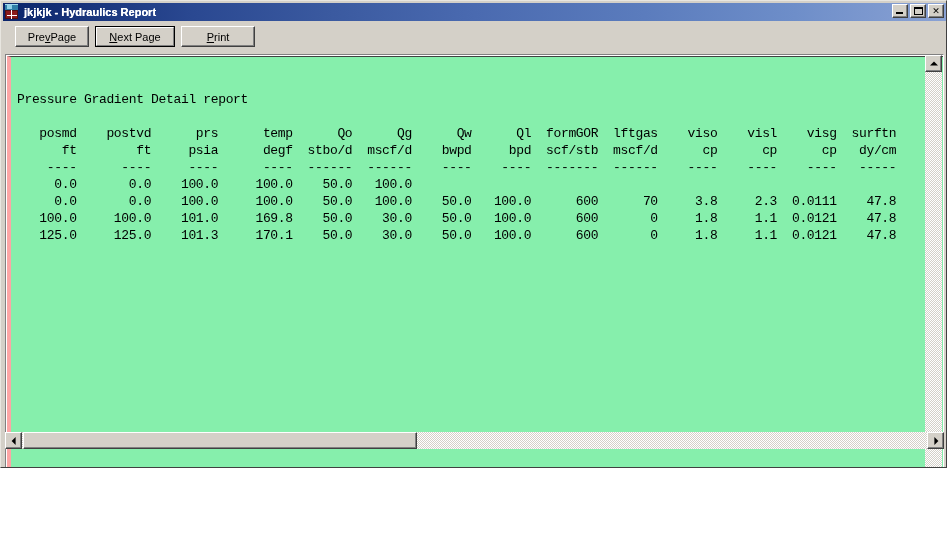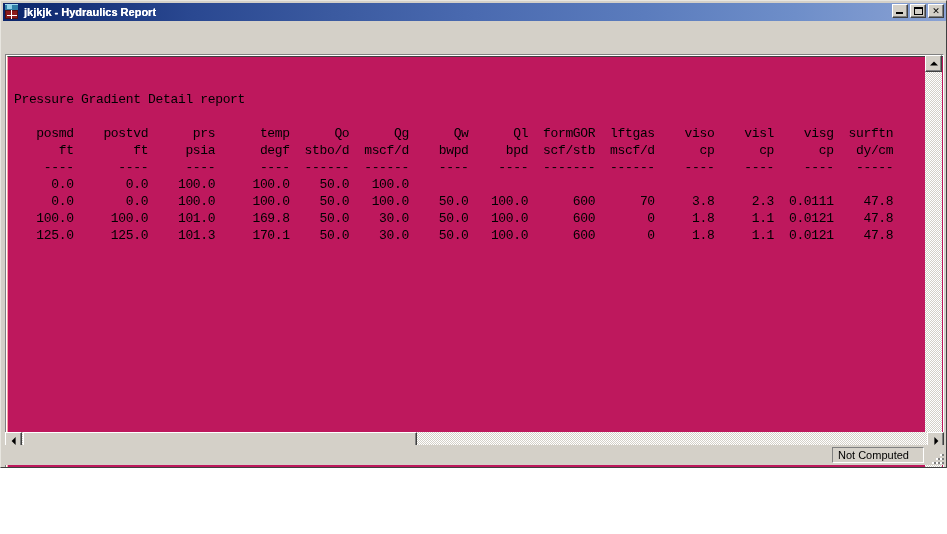--- a/index.html
+++ b/index.html
@@ -213,23 +213,23 @@
     border-top: 1px solid #808080;
     border-left: 1px solid #808080;
     border-right: 1px solid #ffffff;
     border-bottom: 1px solid #ffffff;
     overflow: hidden;
   }
   .client-inner {
     position: absolute;
     left: 1px; top: 1px;
     right: 0; bottom: 0;
-    background: #be185d;
+    background: #86efac;
     border-top: 1px solid #404040;
-    border-left: 1px solid #fca5a5;
+    border-left: 4px solid #fca5a5;
     box-sizing: border-box;
     overflow: hidden;
   }
   .report {
     position: absolute;
     left: 6px;
     top: 21px;
     font-family: "Liberation Mono", "DejaVu Sans Mono", monospace;
     font-size: 13px;
     line-height: 17px;
@@ -420,20 +420,40 @@
       </div>
       <div class="tbtn">
         <span class="max-box"></span>
       </div>
       <div class="tbtn">
         <span class="glyph">✕</span>
       </div>
     </div>
   </div>
 
+  <div class="toolbar">
+    <div class="tb-button" id="btn-prev">
+      <span class="inner-bevel"></span>
+      <span>Pre</span>
+        <span class="accel">v</span>
+        <span> Page</span>
+    </div>
+    <div class="tb-button default" id="btn-next">
+      <span class="def-inner"></span>
+      <span></span>
+        <span class="accel">N</span>
+        <span>ext Page</span>
+    </div>
+    <div class="tb-button" id="btn-print">
+      <span class="inner-bevel"></span>
+      <span></span>
+        <span class="accel">P</span>
+        <span>rint</span>
+    </div>
+  </div>
 
   <div class="client">
     <div class="client-inner">
       <pre class="report">Pressure Gradient Detail report
 
    posmd    postvd      prs      temp      Qo      Qg      Qw      Ql  formGOR  lftgas    viso    visl    visg  surftn
       ft        ft     psia      degf  stbo/d  mscf/d    bwpd     bpd  scf/stb  mscf/d      cp      cp      cp   dy/cm
     ----      ----     ----      ----  ------  ------    ----    ----  -------  ------    ----    ----    ----   -----
      0.0       0.0    100.0     100.0    50.0   100.0
      0.0       0.0    100.0     100.0    50.0   100.0    50.0   100.0      600      70     3.8     2.3  0.0111    47.8
@@ -456,31 +476,14 @@
     <div class="sb-btn" style="left:0; top:0;">
       <span class="arrow left"></span>
     </div>
     <div class="htrack"></div>
     <div class="sb-thumb" id="hthumb"></div>
     <div class="sb-btn" style="right:0; top:0;">
       <span class="arrow right"></span>
     </div>
   </div>
 
-  <div class="statusbar">
-    <div class="status-panel">Not Computed</div>
-    <div class="grip">
-      <i style="right:0px; bottom:0px;"></i>
-      <i style="right:4px; bottom:0px;"></i>
-      <i style="right:8px; bottom:0px;"></i>
-      <i style="right:0px; bottom:4px;"></i>
-      <i style="right:4px; bottom:4px;"></i>
-      <i style="right:0px; bottom:8px;"></i>
-      <i class="lt" style="right:2px; bottom:0px;"></i>
-      <i class="lt" style="right:6px; bottom:0px;"></i>
-      <i class="lt" style="right:10px; bottom:0px;"></i>
-      <i class="lt" style="right:2px; bottom:4px;"></i>
-      <i class="lt" style="right:6px; bottom:4px;"></i>
-      <i class="lt" style="right:2px; bottom:8px;"></i>
-    </div>
-  </div>
 
 </div>
 
 </body></html>

